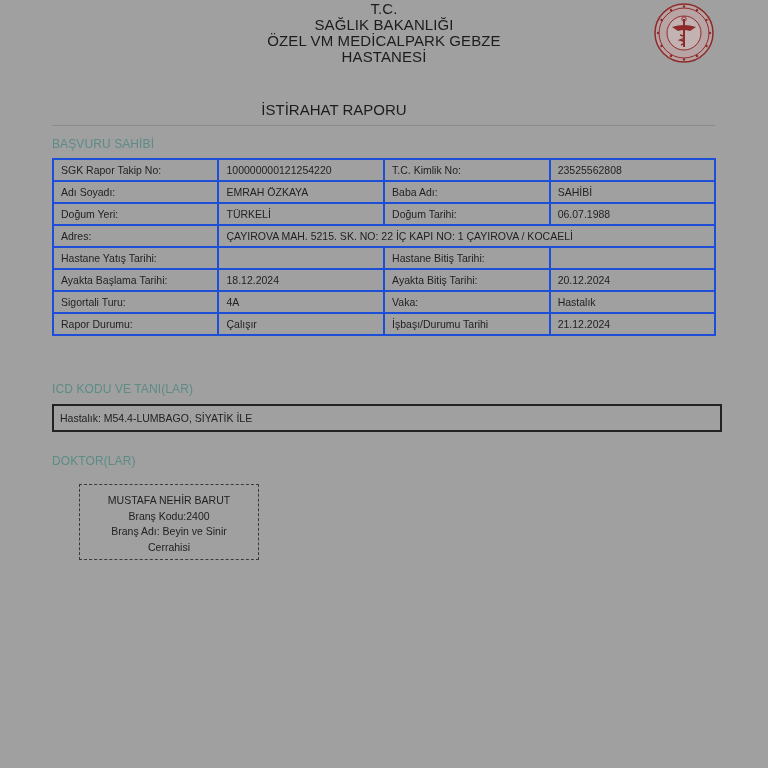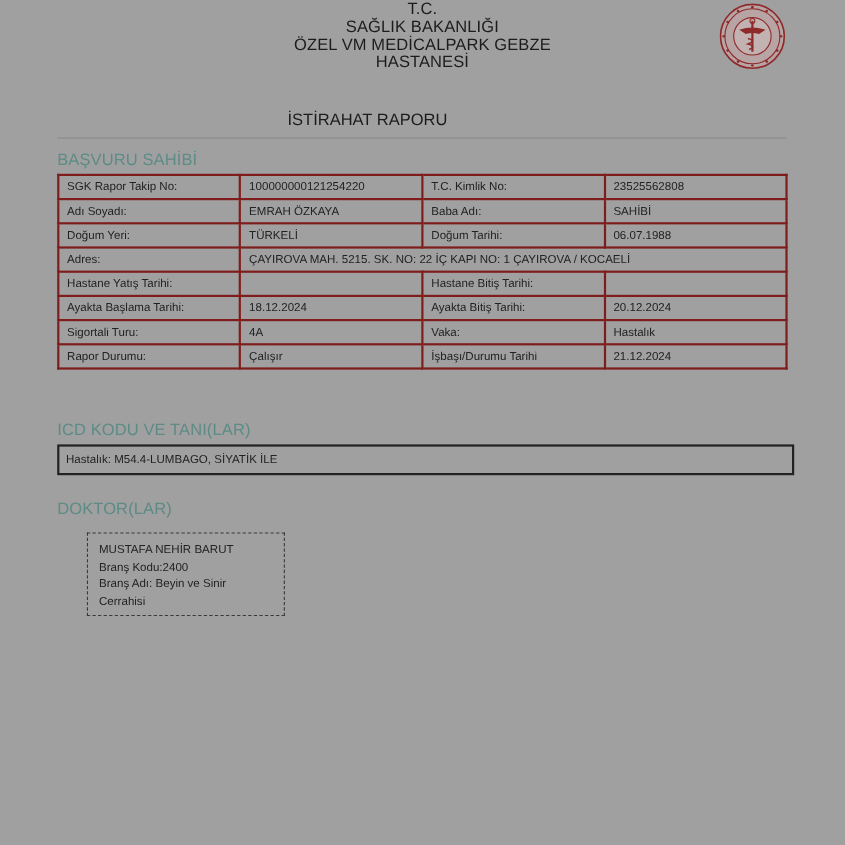--- a/index.html
+++ b/index.html
@@ -46,36 +46,36 @@
       position: absolute;
       left: 52px;
       top: 125px;
       width: 663px;
       height: 1px;
       background: #8a8a8a;
     }
     .section-heading {
       position: absolute;
       left: 52px;
-      font-size: 15px;
+      font-size: 12px;
       color: #5d8b85;
       letter-spacing: 0.1px;
     }
     table.info {
       position: absolute;
       left: 52px;
       top: 158px;
       width: 664px;
       border-collapse: collapse;
       border: 2px solid #222;
       font-size: 10.5px;
       color: #222;
     }
     table.info td {
-      border: 2px solid #7f1d1d;
+      border: 2px solid #1d4ed8;
       height: 22px;
       padding: 0 0 0 7px;
       box-sizing: border-box;
       white-space: nowrap;
     }
     table.info td.lbl { width: 166px; }
     table.info td.val { width: 166px; }
     .icd-box {
       position: absolute;
       left: 52px;
@@ -89,21 +89,21 @@
       box-sizing: content-box;
       color: #222;
     }
     .doctor-box {
       position: absolute;
       left: 79px;
       top: 484px;
       width: 180px;
       height: 76px;
       border: 1px dashed #3a3a3a;
-      text-align: left;
+      text-align: center;
       font-size: 10.5px;
       line-height: 15.5px;
       color: #222;
       padding-top: 8px;
       box-sizing: border-box;
     }
     .doctor-box div { padding: 0 10px; }
   </style>
 </head>
 <body>

